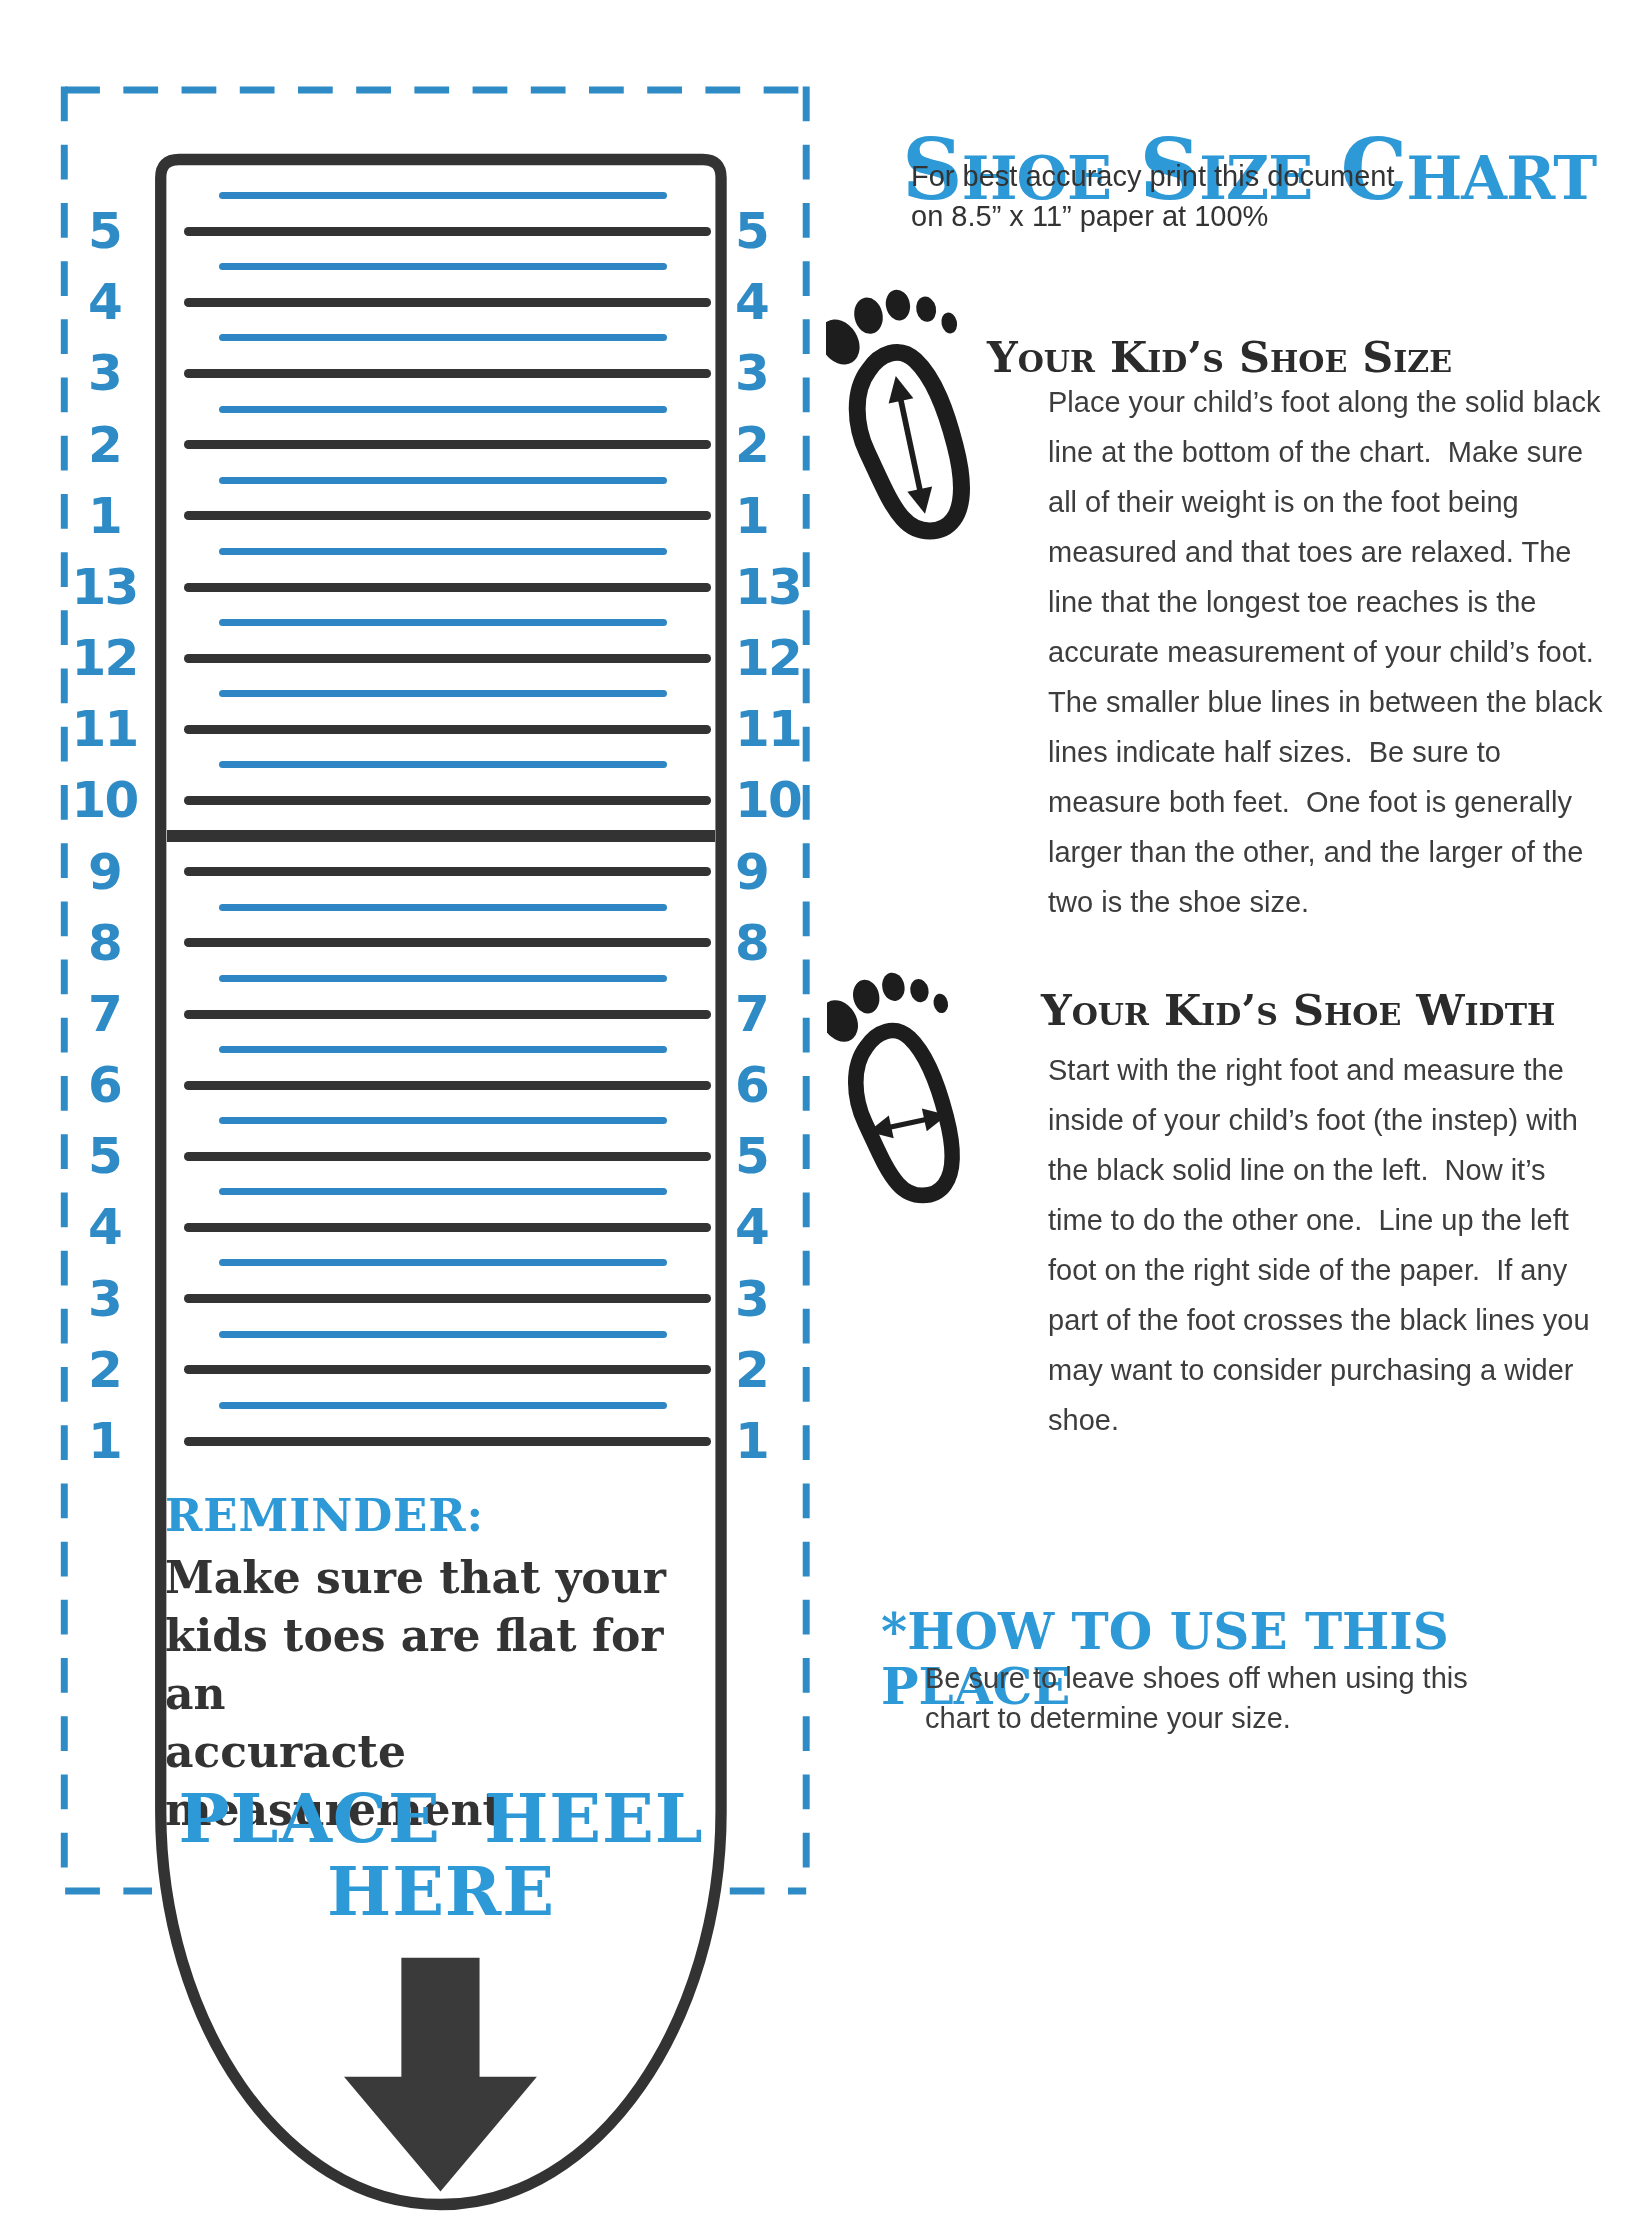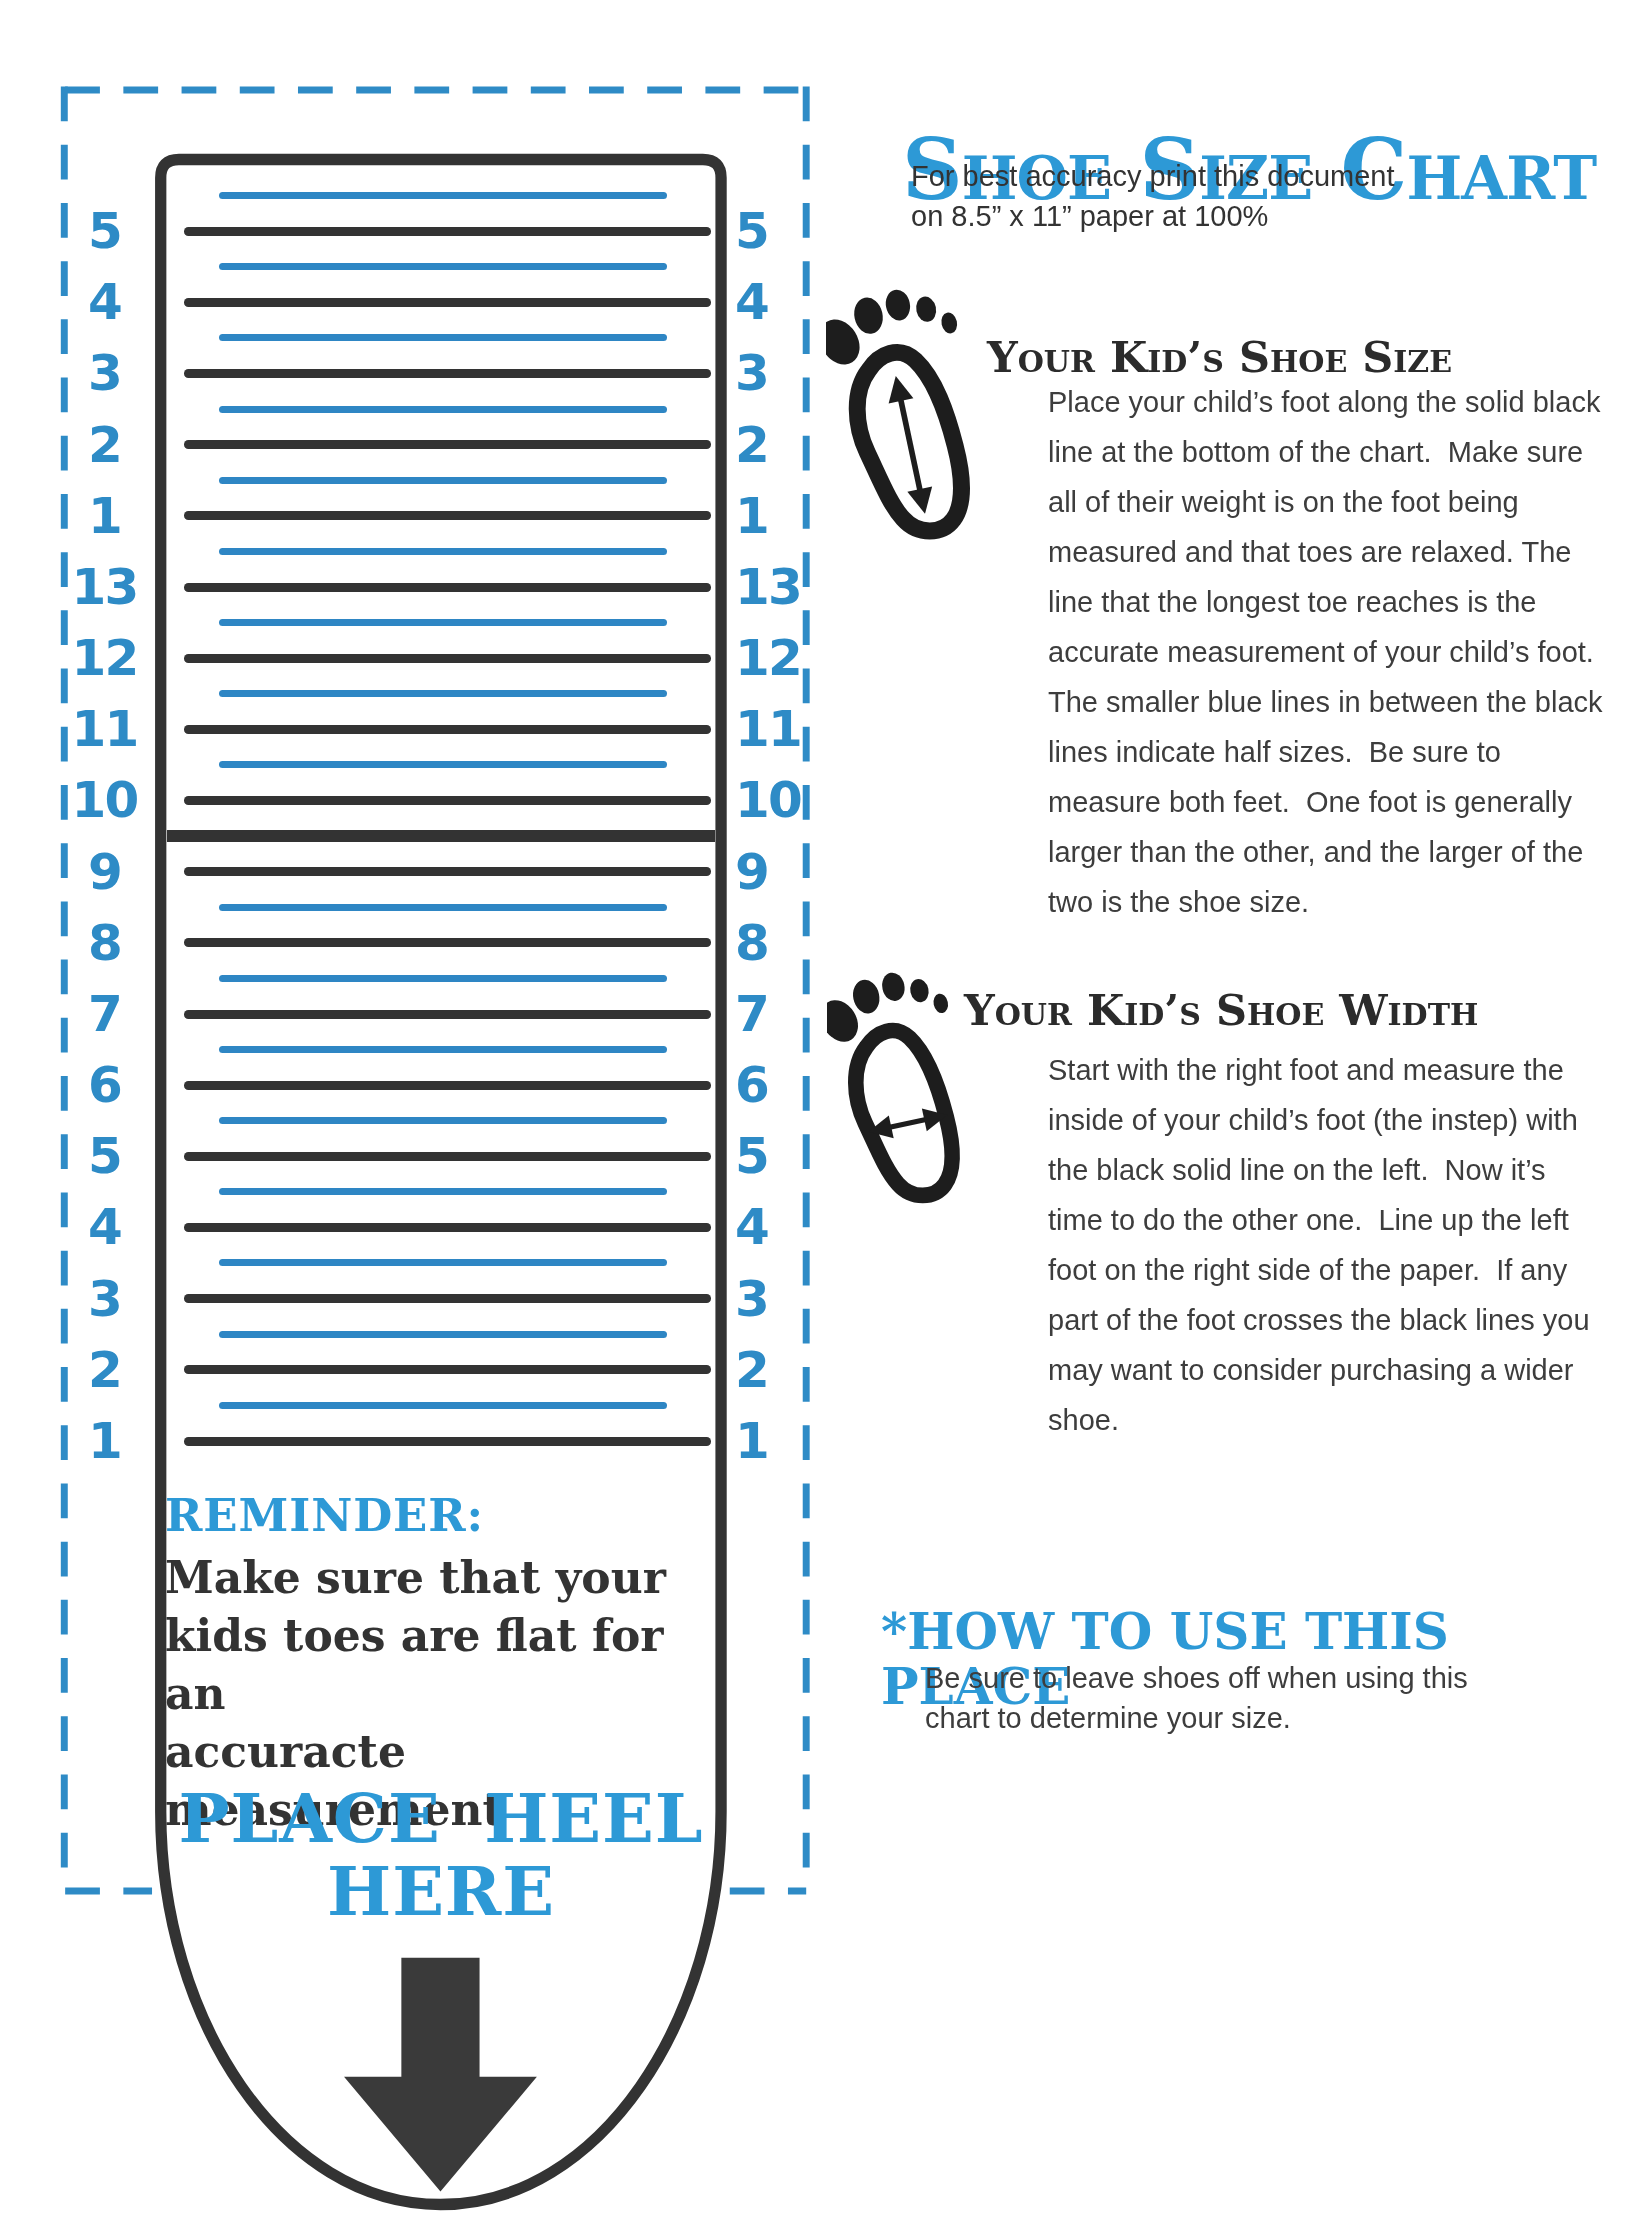--- a/index.html
+++ b/index.html
@@ -196,21 +196,21 @@
       <ellipse cx="48" cy="18" rx="10" ry="13"></ellipse>
       <ellipse cx="70" cy="15" rx="8.5" ry="11"></ellipse>
       <ellipse cx="89" cy="22" rx="7" ry="9"></ellipse>
       <ellipse cx="103" cy="35" rx="5.5" ry="7.5"></ellipse>
       <line x1="42" y1="120" x2="76" y2="120" stroke="#1d1d1d" stroke-width="4"></line>
       <polygon points="28,120 46,111 46,129"></polygon>
       <polygon points="90,120 72,111 72,129"></polygon>
     </g>
   </svg>
 
-  <div class="section-heading fancy sc" style="left:964px; top:987px;text-align:center;">Your Kid’s Shoe Width</div>
+  <div class="section-heading fancy sc" style="left:1041px; top:987px;text-align:center;">Your Kid’s Shoe Width</div>
   <div class="section-body ml" style="left:1048px; top:1045px;">Start with the right foot and measure the
 inside of your child’s foot (the instep) with
 the black solid line on the left.  Now it’s
 time to do the other one.  Line up the left
 foot on the right side of the paper.  If any
 part of the foot crosses the black lines you
 may want to consider purchasing a wider
 shoe.</div>
 
   <div class="howto-heading fancy">*HOW TO USE THIS PLACE</div>

